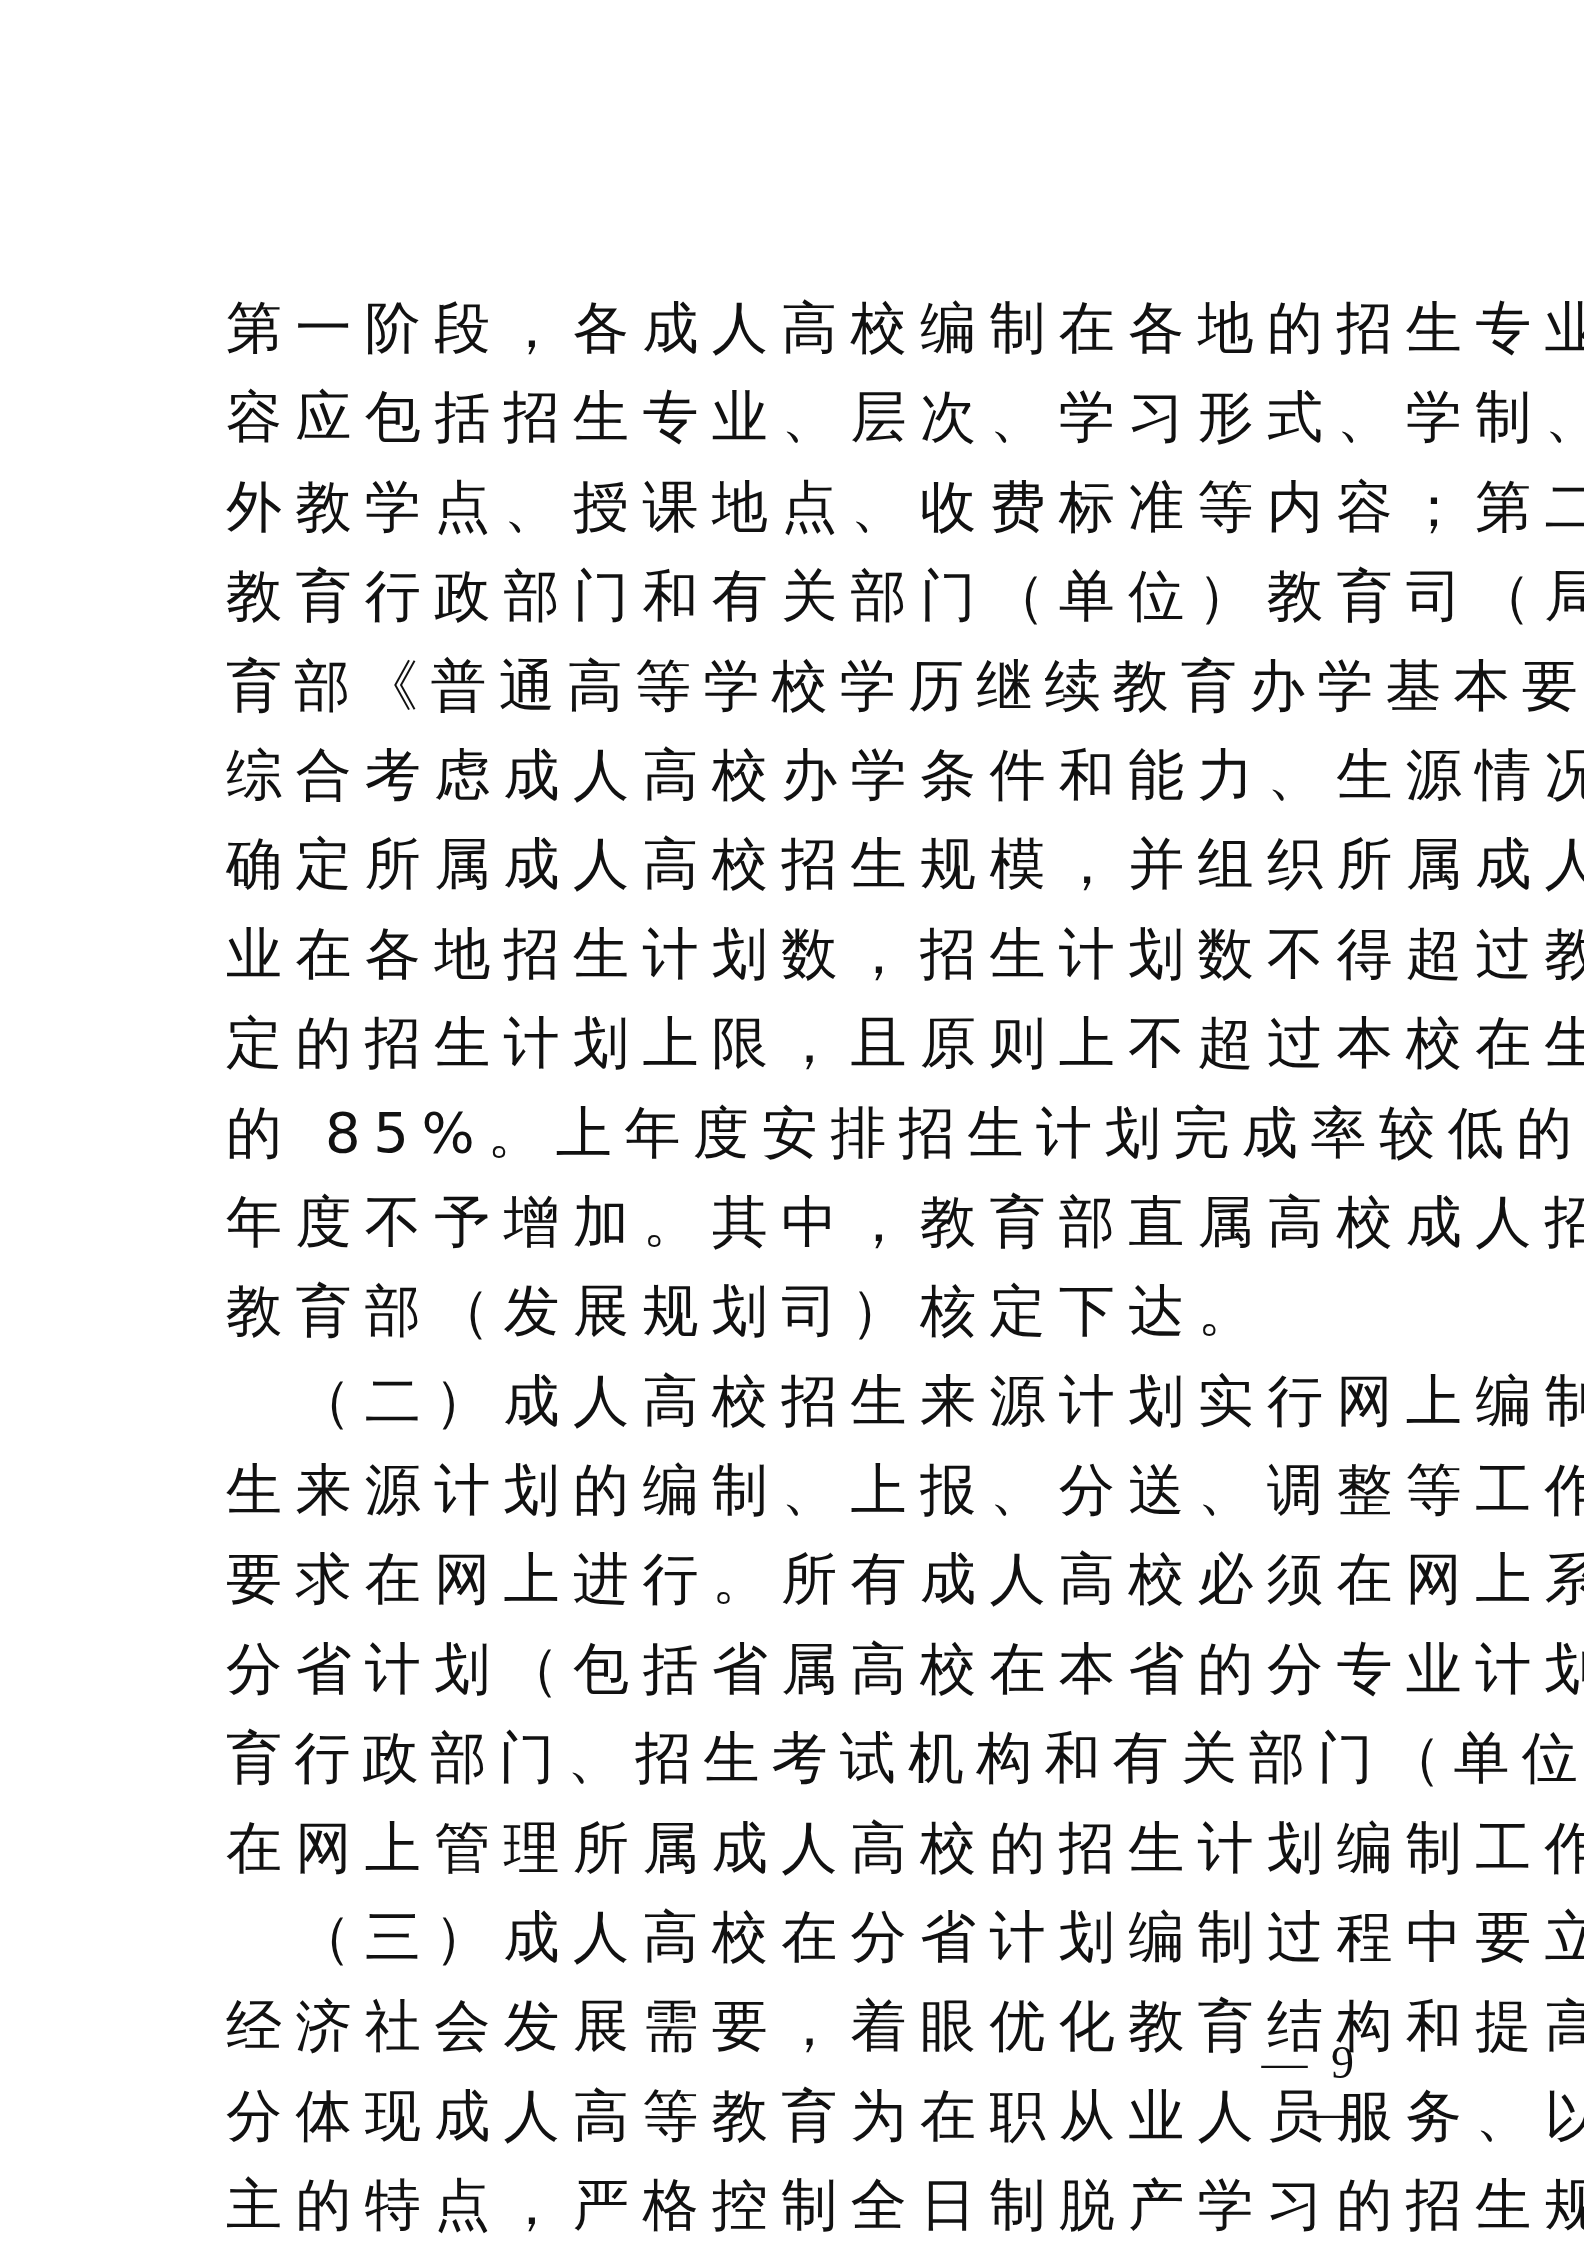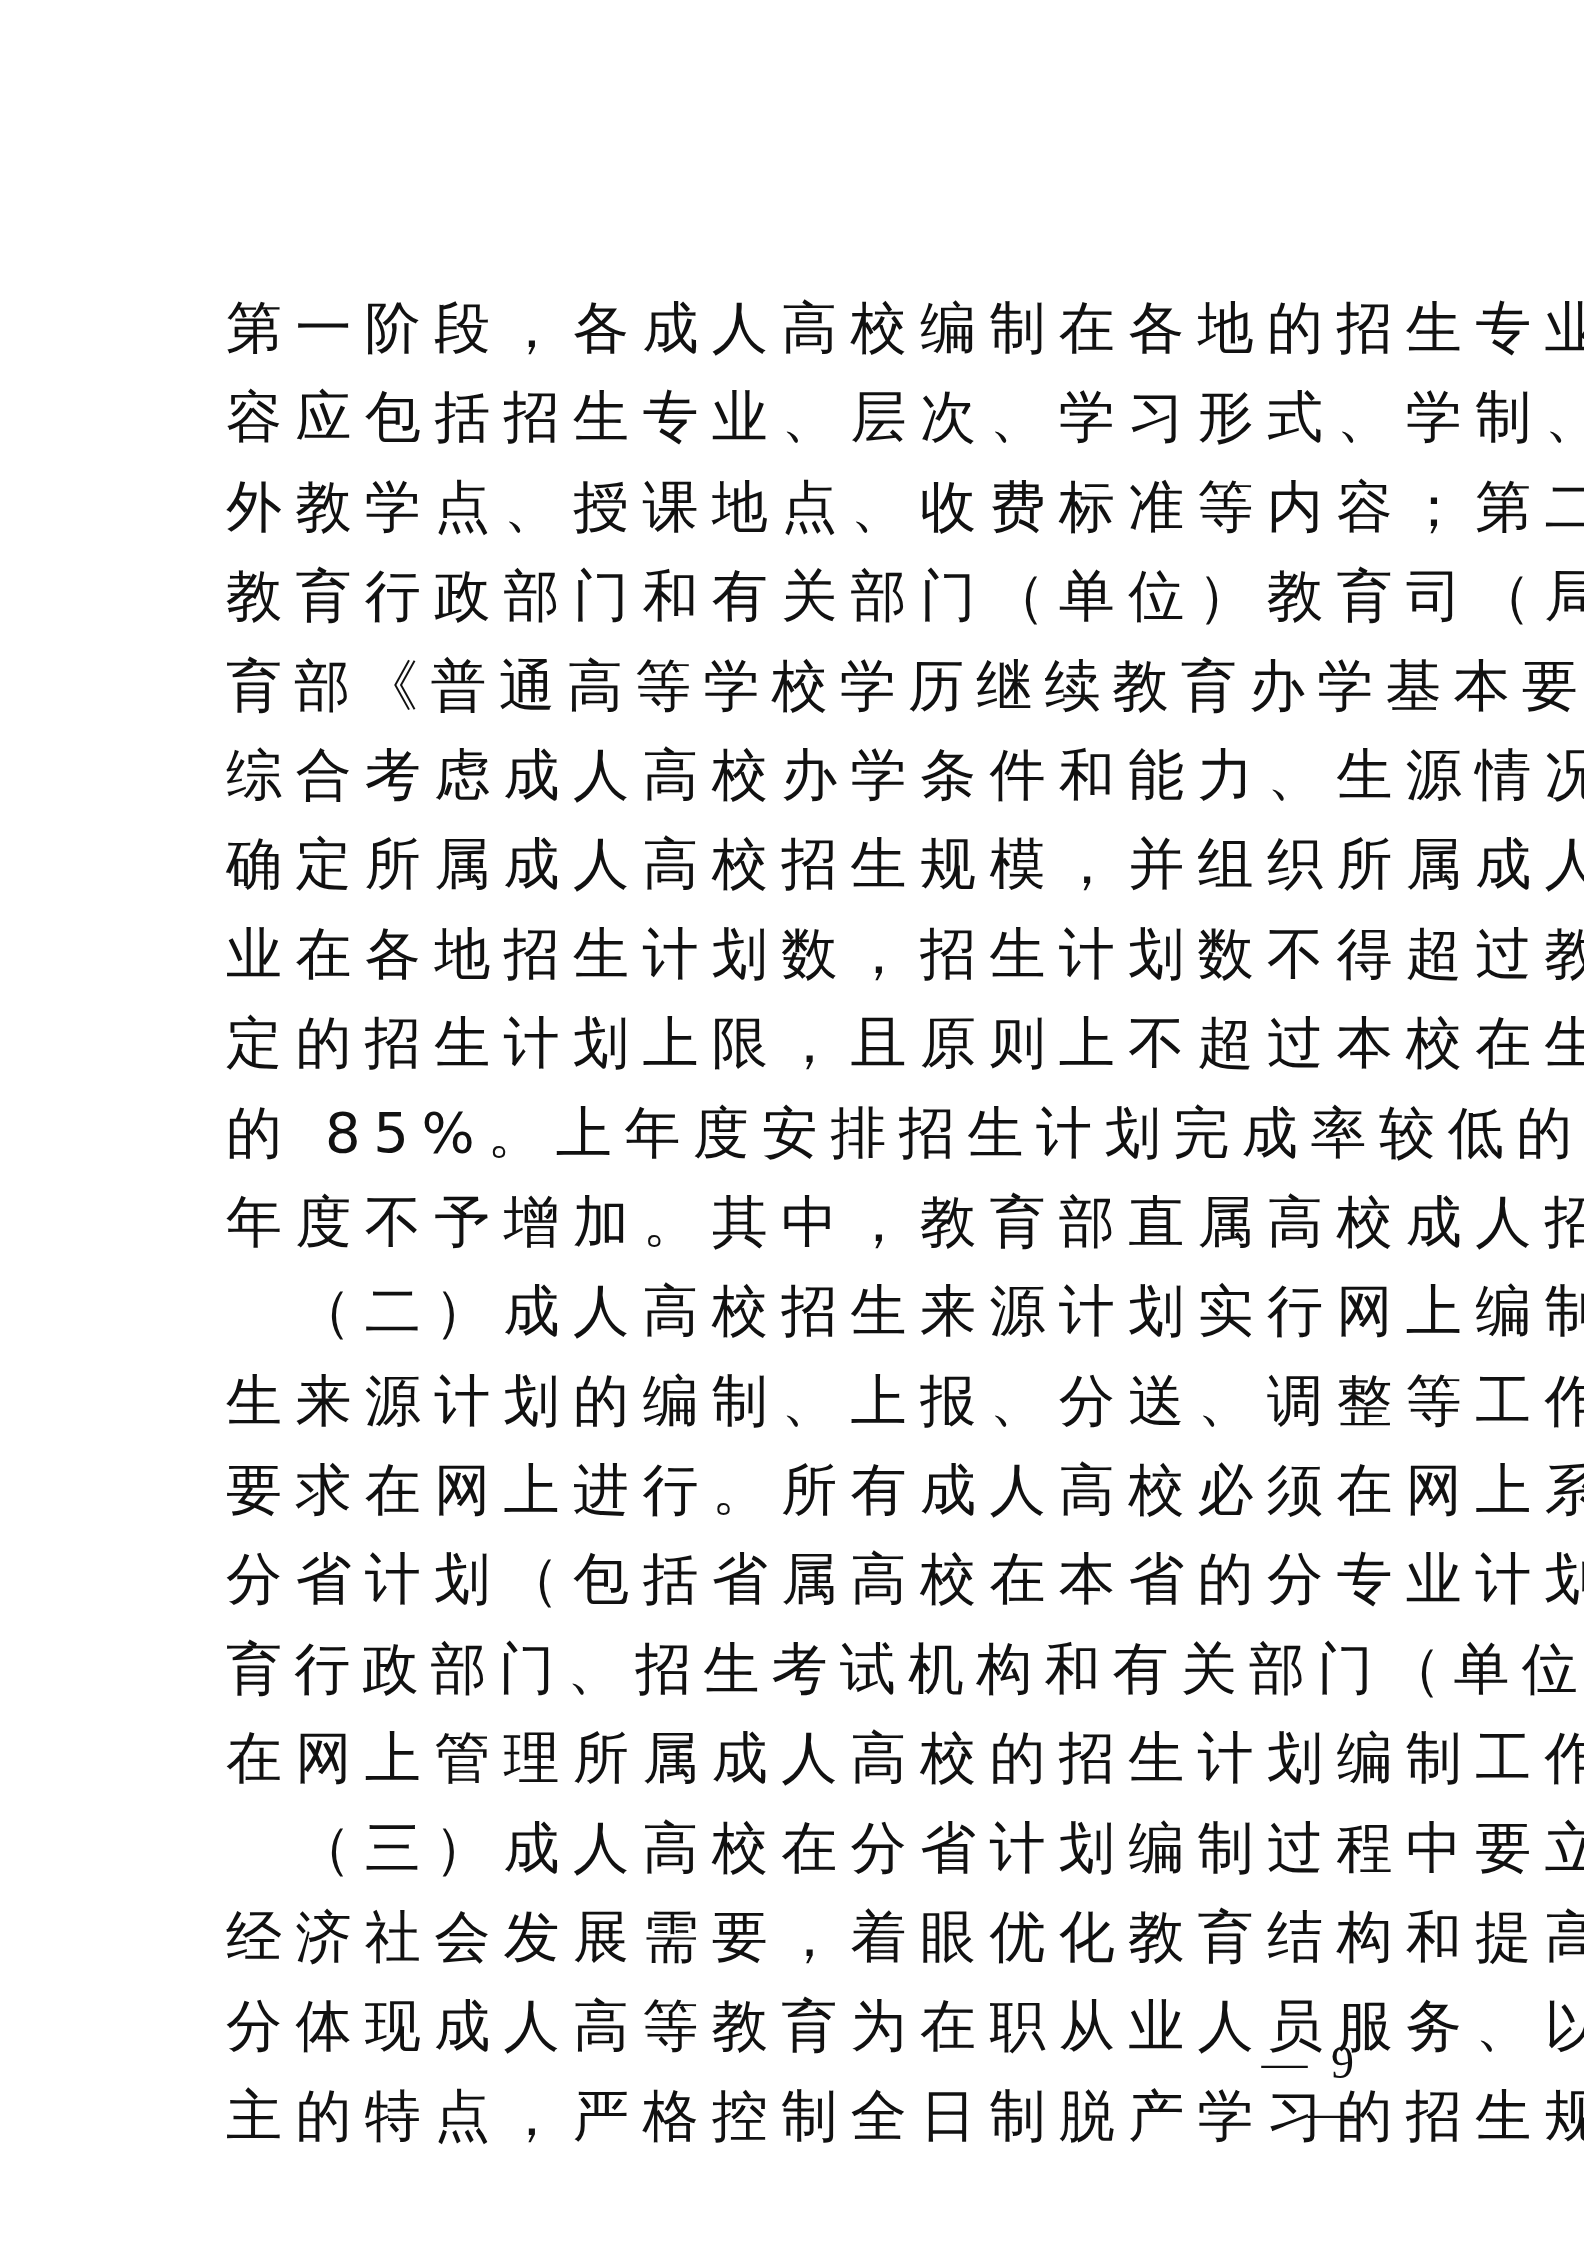--- a/index.html
+++ b/index.html
@@ -61,20 +61,21 @@
     <span class="line">容应包括招生专业、层次、学习形式、学制、外语语种、校</span>
     <span class="line">外教学点、授课地点、收费标准等内容；第二阶段，各省级</span>
     <span class="line">教育行政部门和有关部门（单位）教育司（局）认真落实教</span>
     <span class="line" style="letter-spacing:12.2px">育部《普通高等学校学历继续教育办学基本要求（试行）》，</span>
     <span class="line">综合考虑成人高校办学条件和能力、生源情况等因素，从严</span>
     <span class="line">确定所属成人高校招生规模，并组织所属成人高校编制各专</span>
     <span class="line">业在各地招生计划数，招生计划数不得超过教育主管部门核</span>
     <span class="line">定的招生计划上限，且原则上不超过本校在生源地报名人数</span>
     <span class="line" style="letter-spacing:12.6px">的 85%。上年度安排招生计划完成率较低的专业，原则上本</span>
     <span class="line">年度不予增加。其中，教育部直属高校成人招生计划上限由</span>
+    <span class="line">教育部（发展规划司）核定下达。</span>
     <span class="line indent">　（二）成人高校招生来源计划实行网上编制和管理，招</span>
     <span class="line">生来源计划的编制、上报、分送、调整等工作按教育部有关</span>
     <span class="line">要求在网上进行。所有成人高校必须在网上系统全口径编制</span>
     <span class="line">分省计划（包括省属高校在本省的分专业计划）；各省级教</span>
     <span class="line" style="letter-spacing:12.2px">育行政部门、招生考试机构和有关部门（单位）教育司（局）</span>
     <span class="line">在网上管理所属成人高校的招生计划编制工作。</span>
     <span class="line indent">　（三）成人高校在分省计划编制过程中要立足各地适应</span>
     <span class="line">经济社会发展需要，着眼优化教育结构和提高教育质量，充</span>
     <span class="line">分体现成人高等教育为在职从业人员服务、以非脱产学习为</span>
     <span class="line">主的特点，严格控制全日制脱产学习的招生规模。</span>

